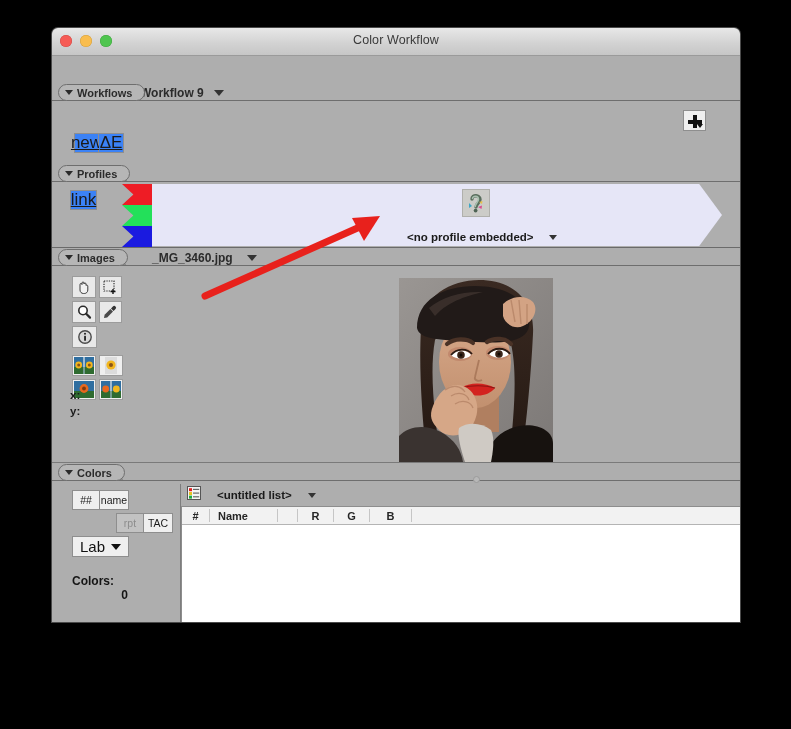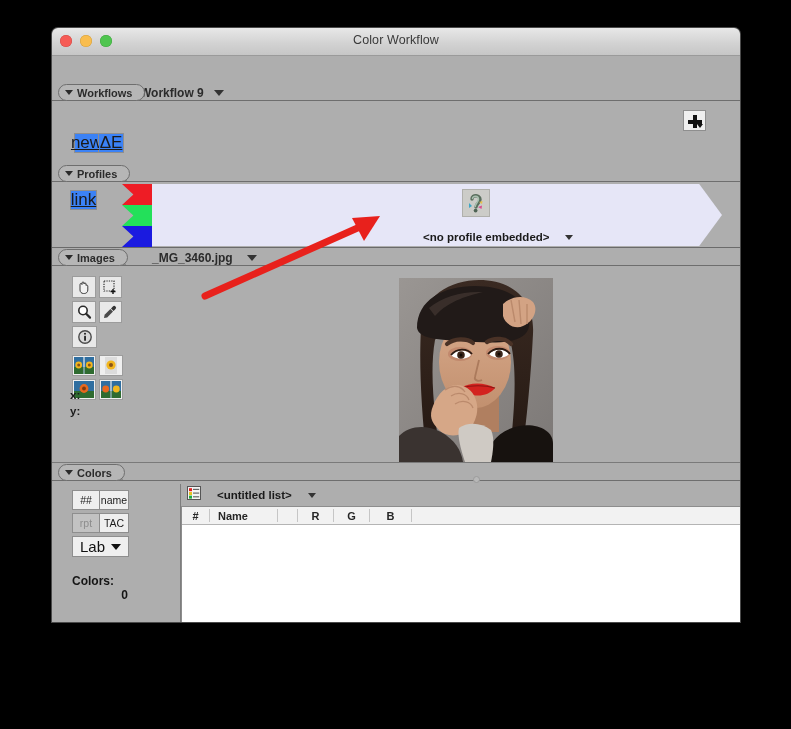--- a/index.html
+++ b/index.html
@@ -199,21 +199,20 @@
   }
   #profile-label {
     position: absolute;
     left: 355px; top: 203px;
     font-size: 11.5px;
     font-weight: bold;
     color: #1a1a1a;
     display: flex;
     align-items: center;
     gap: 15px;
-    margin-left: 16px;
   }
   #profile-label .dd-tri {
     border-left-width: 4.5px; border-right-width: 4.5px; border-top-width: 5.5px;
   }
 
   
   #images {
     position: absolute;
     left: 0; top: 221px;
     width: 688px;
@@ -643,21 +642,21 @@
       <div class="tabcurve" style="left:67px;"></div>
     </div>
 
     <div id="colors-side">
       <div id="cs-buttons">
         <div class="crow">
           <div class="cbtn" style="width:28px;">##</div>
           <div class="cbtn" style="width:29px;">name</div>
         </div>
         <div class="crow">
-          <div class="cbtn dim" style="width:28px;">rpt</div>
+          <div class="cbtn dim" style="width:28px;margin-left:44px;">rpt</div>
           <div class="cbtn" style="width:29px;">TAC</div>
         </div>
         <div id="lab-btn">
           <span>Lab</span>
           <span class="dd-tri"></span>
         </div>
       </div>
       <div id="colors-count">
         <span>Colors:</span>
         <span class="num">0</span>

